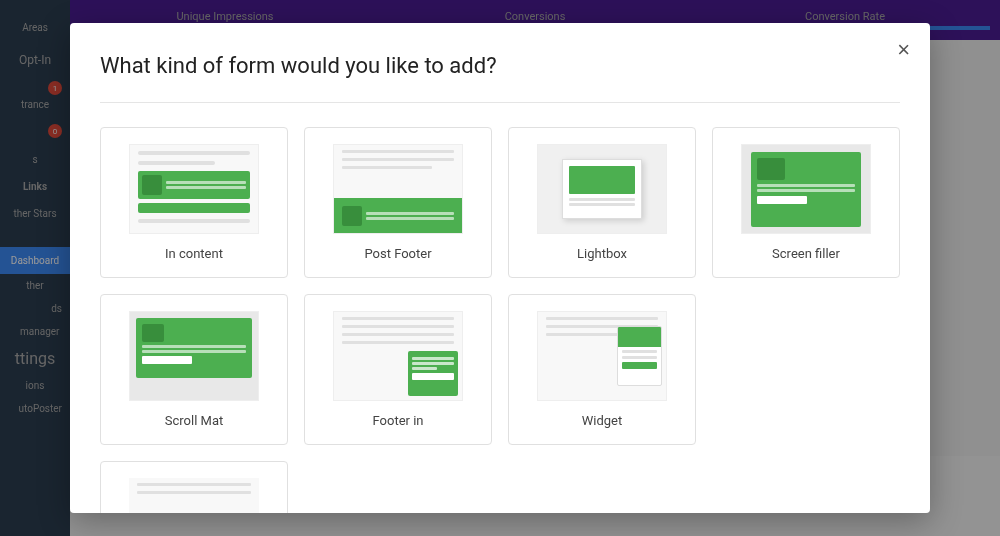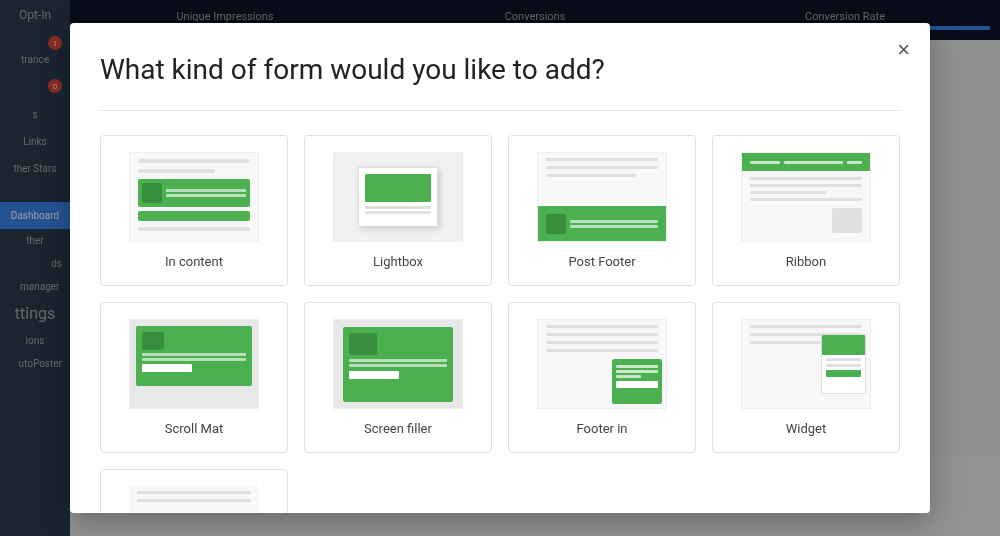--- a/index.html
+++ b/index.html
@@ -27,21 +27,21 @@
       height: 536px;
       background: #2c3e50;
     }
 
     .bg-stats-bar {
       position: absolute;
       top: 0;
       left: 70px;
       right: 0;
       height: 40px;
-      background: #0f172a;
+      background: #4c1d95;
       display: flex;
       align-items: center;
     }
 
     .bg-stat {
       flex: 1;
       text-align: center;
       color: white;
       font-size: 11px;
       padding: 0 10px;
@@ -110,21 +110,21 @@
       right: 20px;
       font-size: 22px;
       color: #555;
       cursor: pointer;
       background: none;
       border: none;
       line-height: 1;
     }
 
     .modal-title {
-      font-size: 28px;
+      font-size: 22px;
       font-weight: 400;
       color: #222;
       margin-bottom: 24px;
     }
 
     .modal-divider {
       height: 1px;
       background: #e5e5e5;
       margin-bottom: 24px;
     }
@@ -465,30 +465,31 @@
       align-items: center;
       overflow: hidden;
       height: 90px;
     }
   </style>
 </head>
 <body>
 
 <div class="bg-content">
   <div class="bg-sidebar">
+    <div style="padding:12px 8px; color:#aaa; font-size:10px; text-align:center; margin-top:10px;">Areas</div>
     <div style="padding:8px 8px; color:#aaa; font-size:12px; text-align:center;">Opt-In</div>
     <div style="padding:8px 8px; color:#aaa; font-size:10px; text-align:center; position:relative;">
       <span style="position:absolute;top:6px;right:8px;background:#e74c3c;color:white;border-radius:50%;width:14px;height:14px;font-size:8px;display:flex;align-items:center;justify-content:center;">1</span>
     </div>
     <div style="padding:8px 8px; color:#aaa; font-size:10px; text-align:center;">trance</div>
     <div style="padding:8px 8px; color:#aaa; font-size:10px; text-align:center; position:relative;">
       <span style="position:absolute;top:6px;right:8px;background:#e74c3c;color:white;border-radius:50%;width:14px;height:14px;font-size:8px;display:flex;align-items:center;justify-content:center;">0</span>
     </div>
     <div style="padding:20px 8px 8px; color:#aaa; font-size:10px; text-align:center;">s</div>
-    <div style="padding:8px 8px; color:#aaa; font-size:10px; text-align:center;">Links</div>
+    <div style="padding:8px 8px; color:#aaa; font-size:10px; text-align:center;font-weight:bold;">Links</div>
     <div style="padding:8px 8px; color:#aaa; font-size:10px; text-align:center;">ther Stars</div>
     <div style="margin-top:20px; padding:8px; background:#3d8af7; color:white; font-size:10px; text-align:center;">Dashboard</div>
     <div style="padding:6px 8px; color:#aaa; font-size:10px; text-align:center;">ther</div>
     <div style="padding:6px 8px; color:#aaa; font-size:10px; text-align:right;">ds</div>
     <div style="padding:6px 20px; color:#aaa; font-size:10px; text-align:center;">manager</div>
     <div style="padding:6px 8px; color:#aaa; font-size:16px; text-align:center;">ttings</div>
     <div style="padding:6px 4px; color:#aaa; font-size:10px; text-align:center;">ions</div>
     <div style="padding:6px 8px; color:#aaa; font-size:10px; text-align:right;">utoPoster</div>
   </div>
 
@@ -535,97 +536,80 @@
             </div>
             <div class="btn-bar"></div>
             <div class="line"></div>
           </div>
         </div>
         <span class="form-card-label">In content</span>
       </div>
 
       <div class="form-card">
         <div class="form-card-preview">
-          <div class="preview prev-lightbox">
-            <div class="dialog">
-              <div class="green-area"></div>
-              <div class="line"></div>
-              <div class="line"></div>
-            </div>
-          </div>
-        </div>
-        <span class="form-card-label">Lightbox</span>
-      </div>
-
-      <div class="form-card">
-        <div class="form-card-preview">
           <div class="preview prev-post-footer">
             <div class="line"></div>
             <div class="line"></div>
             <div class="line short" style="width:70%;"></div>
             <div class="footer-block">
               <div class="img-ph"></div>
               <div class="f-lines">
                 <div class="f-line"></div>
                 <div class="f-line"></div>
               </div>
             </div>
           </div>
         </div>
         <span class="form-card-label">Post Footer</span>
       </div>
 
       <div class="form-card">
         <div class="form-card-preview">
-          <div class="preview prev-ribbon">
-            <div class="ribbon-top">
-              <div class="r-line"></div>
-              <div class="r-line" style="flex:2;"></div>
-              <div class="r-line" style="flex:0.5;"></div>
+          <div class="preview prev-lightbox">
+            <div class="dialog">
+              <div class="green-area"></div>
+              <div class="line"></div>
+              <div class="line"></div>
             </div>
-            <div class="line"></div>
-            <div class="line"></div>
-            <div class="line" style="width:60%; margin-right:40px;"></div>
-            <div class="line"></div>
-            <div class="img-area"></div>
           </div>
         </div>
-        <span class="form-card-label">Ribbon</span>
+        <span class="form-card-label">Lightbox</span>
+      </div>
+
+
+      <div class="form-card">
+        <div class="form-card-preview">
+          <div class="preview prev-screen-filler">
+            <div class="sf-inner">
+              <div class="img-ph"></div>
+              <div class="sf-line"></div>
+              <div class="sf-line"></div>
+              <div class="sf-btn"></div>
+            </div>
+          </div>
+        </div>
+        <span class="form-card-label">Screen filler</span>
       </div>
 
       <div class="form-card">
         <div class="form-card-preview">
           <div class="preview prev-scroll-mat">
             <div class="sm-top">
               <div class="img-ph"></div>
               <div class="sm-line"></div>
               <div class="sm-line"></div>
               <div class="sm-btn"></div>
             </div>
           </div>
         </div>
         <span class="form-card-label">Scroll Mat</span>
       </div>
 
       <div class="form-card">
         <div class="form-card-preview">
-          <div class="preview prev-screen-filler">
-            <div class="sf-inner">
-              <div class="img-ph"></div>
-              <div class="sf-line"></div>
-              <div class="sf-line"></div>
-              <div class="sf-btn"></div>
-            </div>
-          </div>
-        </div>
-        <span class="form-card-label">Screen filler</span>
-      </div>
-
-      <div class="form-card">
-        <div class="form-card-preview">
           <div class="preview prev-slide-in">
             <div class="line"></div>
             <div class="line"></div>
             <div class="line"></div>
             <div class="line"></div>
             <div class="si-box">
               <div class="si-line"></div>
               <div class="si-line"></div>
               <div class="si-line" style="width:60%;"></div>
               <div style="height:7px;background:white;margin-top:3px;border-radius:1px;"></div>

